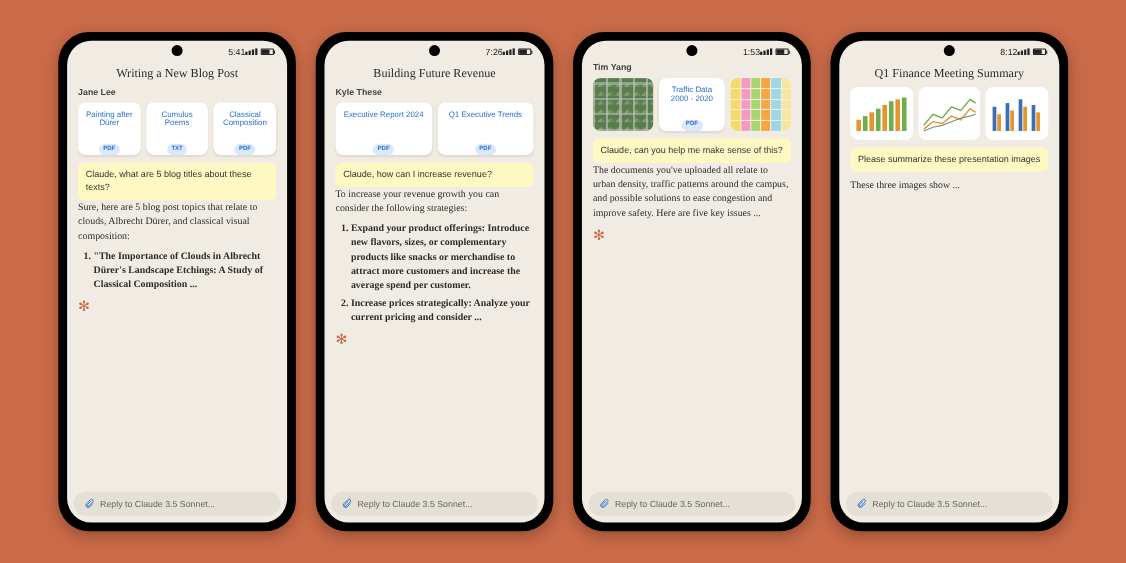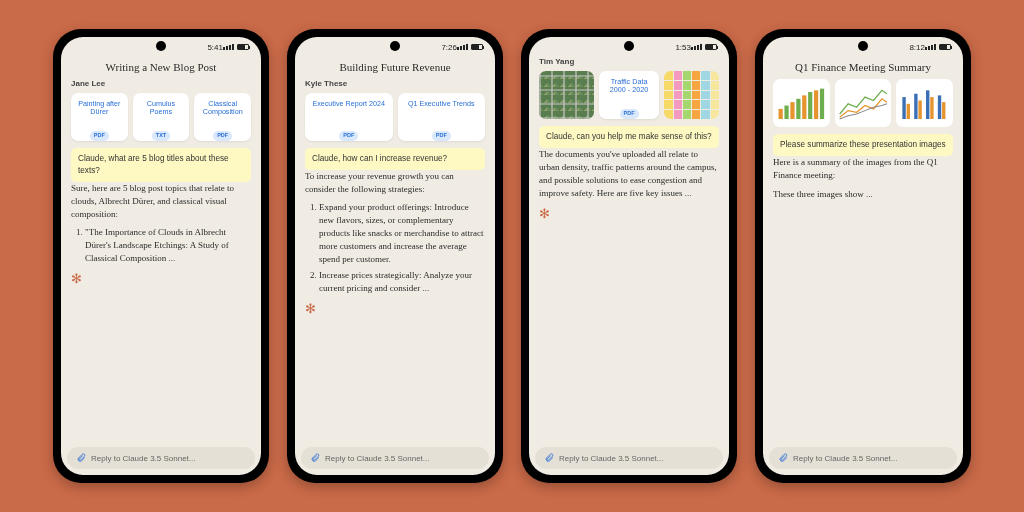--- a/index.html
+++ b/index.html
@@ -124,21 +124,21 @@
   .user-msg {
     background:#fef9c3;
     border-radius:5px;
     padding:5px 7px;
     font-size:8.2px;
     color:#333;
     margin-bottom:0;
     font-family:-apple-system,Arial,sans-serif;
   }
   .resp { font-size:9px; }
-  .resp ol { margin:5px 0 0 14px; }
+  .resp ol { margin:5px 0 0 14px;font-weight:bold; }
   .resp li { margin-bottom:3px; }
   .spark { color:#c96a48; font-size:13px; margin-top:5px; display:block; }
   .reply-bar {
     margin:6px; 
     background:#e5e0d5;
     border-radius:14px;
     padding:6px 9px;
     display:flex; align-items:center; gap:5px;
     font-size:8px;
     color:#666;
@@ -397,21 +397,20 @@
             <rect x="23" y="18" width="4" height="22" fill="#e6942e"></rect>
             <rect x="32" y="6" width="4" height="34" fill="#3b6fb5"></rect>
             <rect x="37" y="14" width="4" height="26" fill="#e6942e"></rect>
             <rect x="46" y="12" width="4" height="28" fill="#3b6fb5"></rect>
             <rect x="51" y="20" width="4" height="20" fill="#e6942e"></rect>
           </svg>
         </div>
       </div>
       <div class="user-msg">Please summarize these presentation images</div>
       <div class="resp">
-        <div>Here is a summary of the images from the Q1 Finance meeting:</div>
         <div style="margin-top:6px">These three images show ...</div>
       </div>
     </div>
     <div class="reply-bar">
       <svg class="clip" viewBox="0 0 24 24" fill="none" stroke="currentColor" stroke-width="2">
           <path d="M21 11l-8 8a5 5 0 01-7-7l9-9a3.5 3.5 0 015 5l-9 9a2 2 0 01-3-3l8-8"></path>
         </svg>
       <span>Reply to Claude 3.5 Sonnet...</span>
     </div>
   </div>

